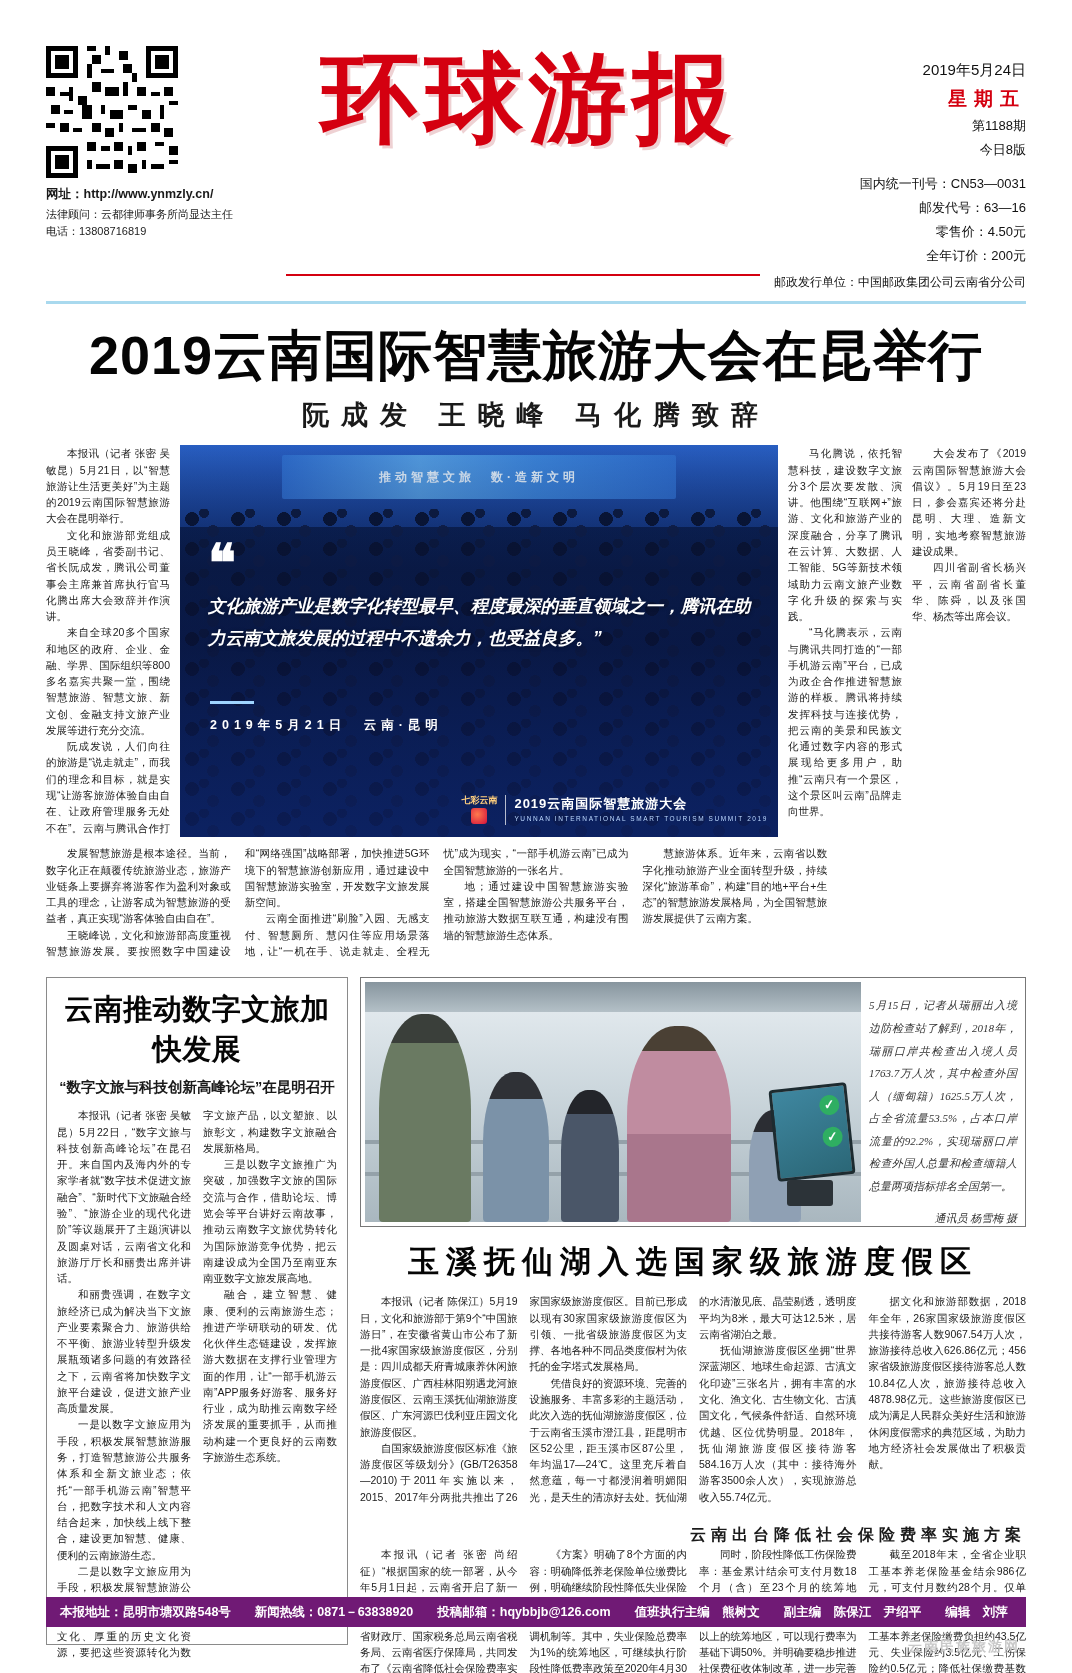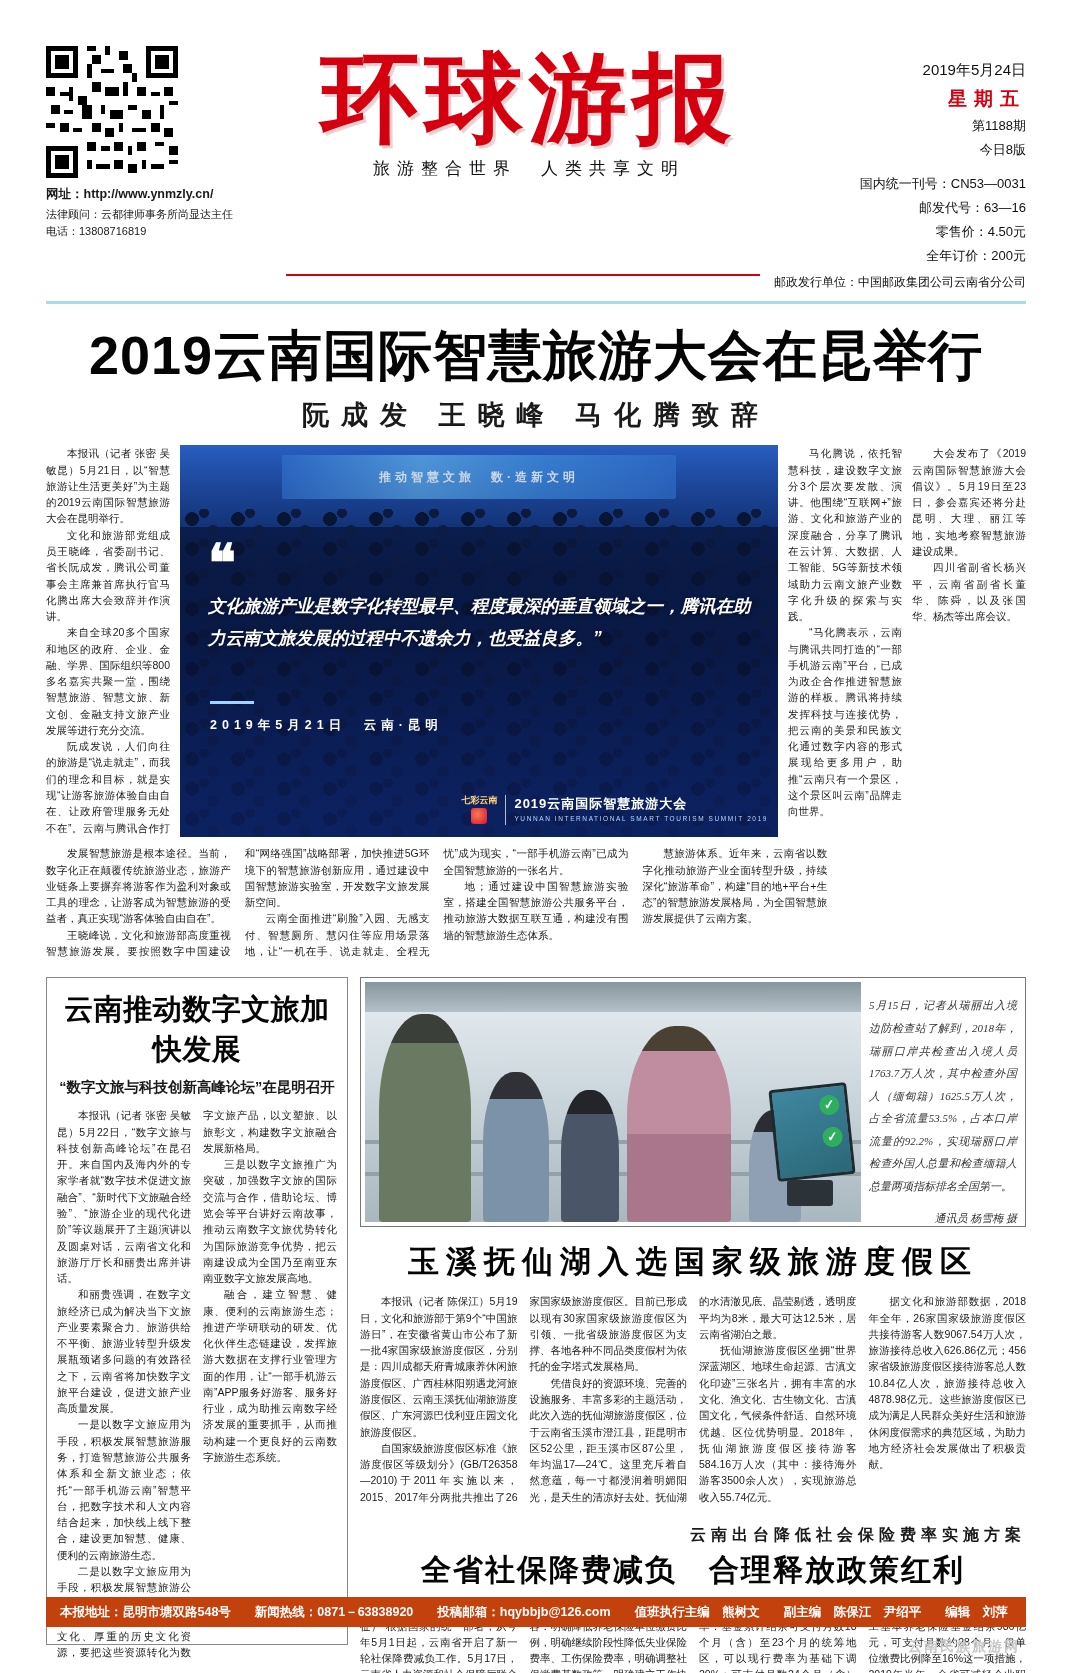--- a/index.html
+++ b/index.html
@@ -86,21 +86,21 @@
   .kiosk-base { position:absolute; right:18px; bottom:0; width:46px; height:26px; background:#2c3338; border-radius:3px; }
   .ruili-note { width:152px; font-family:"Liberation Serif", serif; font-style:italic; color:#333;
     font-size:11px; line-height:2.05; text-align:justify; padding:12px 4px 0 0; }
   .ruili-credit { text-align:right; margin-top:10px; font-style:italic; }
   .fuxian-headline { font-size:31px; font-weight:700; text-align:center; letter-spacing:7px; margin:14px 0 10px; color:#050505; }
   .fuxian-body { column-count:4; column-gap:12px; column-fill:auto; height:212px; overflow:hidden; }
   .shebao-kicker { font-size:16px; text-align:right; letter-spacing:5px; margin-top:20px; font-weight:600; }
   .shebao-headline { font-size:30px; font-weight:900; text-align:center; letter-spacing:2px; margin:4px 0 10px; color:#050505; }
   .shebao-body { column-count:4; column-gap:12px; column-fill:auto; height:178px; overflow:hidden; }
   
-  .footer-bar { position:absolute; left:46px; right:46px; top:1597px; height:30px; background:#c2410c;
+  .footer-bar { position:absolute; left:46px; right:46px; top:1597px; height:30px; background:#701a75;
     color:#fff; font-size:12.5px; font-weight:bold; display:flex; align-items:center; gap:24px; padding:0 14px; white-space:nowrap; overflow:hidden; }
   .watermark { position:absolute; right:52px; top:1638px; color:#c9c9c9; font-weight:bold; font-size:14px; letter-spacing:2px; }
 </style>
 </head>
 <body>
 
 <div class="page">
 
   <header class="masthead-row">
     <div class="mast-left">
@@ -169,21 +169,20 @@
         </g>
       </svg>
       <div class="mast-info">
         <div class="mast-url">网址：http://www.ynmzly.cn/</div>
         <div class="mast-legal">法律顾问：云都律师事务所尚显达主任</div>
         <div class="mast-phone">电话：13808716819</div>
       </div>
     </div>
     <div class="mast-center">
       <div class="paper-title">环球游报</div>
-      <div class="paper-slogan">旅游整合世界　人类共享文明</div>
     </div>
     <div class="mast-right">
       <div class="issue-date">2019年5月24日</div>
       <div class="issue-weekday">星期五</div>
       <div>第1188期</div>
       <div>今日8版</div>
       <div class="issue-meta-gap"></div>
       <div>国内统一刊号：CN53—0031</div>
       <div>邮发代号：63—16</div>
       <div>零售价：4.50元</div>
@@ -227,21 +226,21 @@
           <div class="logo-lines">
             <div class="logo-line1">2019云南国际智慧旅游大会</div>
             <div class="logo-line2">YUNNAN INTERNATIONAL SMART TOURISM SUMMIT 2019</div>
           </div>
         </div>
       </figure>
 
       <div class="lead-col-right bodytext">
         <p>马化腾说，依托智慧科技，建设数字文旅分3个层次要发散、演讲。他围绕“互联网+”旅游、文化和旅游产业的深度融合，分享了腾讯在云计算、大数据、人工智能、5G等新技术领域助力云南文旅产业数字化升级的探索与实践。</p>
         <p>“马化腾表示，云南与腾讯共同打造的“一部手机游云南”平台，已成为政企合作推进智慧旅游的样板。腾讯将持续发挥科技与连接优势，把云南的美景和民族文化通过数字内容的形式展现给更多用户，助推“云南只有一个景区，这个景区叫云南”品牌走向世界。</p>
-        <p>大会发布了《2019云南国际智慧旅游大会倡议》。5月19日至23日，参会嘉宾还将分赴昆明、大理、丽江等地，实地考察智慧旅游建设成果。</p>
+        <p>大会发布了《2019云南国际智慧旅游大会倡议》。5月19日至23日，参会嘉宾还将分赴昆明、大理、造新文明，实地考察智慧旅游建设成果。</p>
         <p>四川省副省长杨兴平，云南省副省长董华、陈舜，以及张国华、杨杰等出席会议。</p>
       </div>
     </div>
 
     <div class="lead-bottom bodytext">
       <p>发展智慧旅游是根本途径。当前，数字化正在颠覆传统旅游业态，旅游产业链条上要摒弃将游客作为盈利对象或工具的理念，让游客成为智慧旅游的受益者，真正实现“游客体验自由自在”。</p>
       <p>王晓峰说，文化和旅游部高度重视智慧旅游发展。要按照数字中国建设和“网络强国”战略部署，加快推进5G环境下的智慧旅游创新应用，通过建设中国智慧旅游实验室，开发数字文旅发展新空间。</p>
       <p>云南全面推进“刷脸”入园、无感支付、智慧厕所、慧闪住等应用场景落地，让“一机在手、说走就走、全程无忧”成为现实，“一部手机游云南”已成为全国智慧旅游的一张名片。</p>
       <p>地；通过建设中国智慧旅游实验室，搭建全国智慧旅游公共服务平台，推动旅游大数据互联互通，构建没有围墙的智慧旅游生态体系。</p>
       <p>慧旅游体系。近年来，云南省以数字化推动旅游产业全面转型升级，持续深化“旅游革命”，构建“目的地+平台+生态”的智慧旅游发展格局，为全国智慧旅游发展提供了云南方案。</p>
@@ -290,21 +289,20 @@
       <h3 class="fuxian-headline">玉溪抚仙湖入选国家级旅游度假区</h3>
       <div class="fuxian-body bodytext">
         <p>本报讯（记者 陈保江）5月19日，文化和旅游部于第9个“中国旅游日”，在安徽省黄山市公布了新一批4家国家级旅游度假区，分别是：四川成都天府青城康养休闲旅游度假区、广西桂林阳朔遇龙河旅游度假区、云南玉溪抚仙湖旅游度假区、广东河源巴伐利亚庄园文化旅游度假区。</p>
         <p>自国家级旅游度假区标准《旅游度假区等级划分》(GB/T26358—2010)于2011年实施以来，2015、2017年分两批共推出了26家国家级旅游度假区。目前已形成以现有30家国家级旅游度假区为引领、一批省级旅游度假区为支撑、各地各种不同品类度假村为依托的金字塔式发展格局。</p>
         <p>凭借良好的资源环境、完善的设施服务、丰富多彩的主题活动，此次入选的抚仙湖旅游度假区，位于云南省玉溪市澄江县，距昆明市区52公里，距玉溪市区87公里，年均温17—24℃。这里充斥着自然意蕴，每一寸都浸润着明媚阳光，是天生的清凉好去处。抚仙湖的水清澈见底、晶莹剔透，透明度平均为8米，最大可达12.5米，居云南省湖泊之最。</p>
         <p>抚仙湖旅游度假区坐拥“世界深蓝湖区、地球生命起源、古滇文化印迹”三张名片，拥有丰富的水文化、渔文化、古生物文化、古滇国文化，气候条件舒适、自然环境优越、区位优势明显。2018年，抚仙湖旅游度假区接待游客584.16万人次（其中：接待海外游客3500余人次），实现旅游总收入55.74亿元。</p>
         <p>据文化和旅游部数据，2018年全年，26家国家级旅游度假区共接待游客人数9067.54万人次，旅游接待总收入626.86亿元；456家省级旅游度假区接待游客总人数10.84亿人次，旅游接待总收入4878.98亿元。这些旅游度假区已成为满足人民群众美好生活和旅游休闲度假需求的典范区域，为助力地方经济社会发展做出了积极贡献。</p>
       </div>
 
       <div class="shebao-kicker">云南出台降低社会保险费率实施方案</div>
-      <h3 class="shebao-headline">全省社保降费减负　合理释放政策红利</h3>
       <div class="shebao-body bodytext">
         <p>本报讯（记者 张密 尚绍征）“根据国家的统一部署，从今年5月1日起，云南省开启了新一轮社保降费减负工作。5月17日，云南省人力资源和社会保障厅联合省财政厅、国家税务总局云南省税务局、云南省医疗保障局，共同发布了《云南省降低社会保险费率实施方案》的主要内容。</p>
         <p>《方案》明确了8个方面的内容：明确降低养老保险单位缴费比例，明确继续阶段性降低失业保险费率、工伤保险费率，明确调整社保缴费基数政策，明确建立工作协调机制等。其中，失业保险总费率为1%的统筹地区，可继续执行阶段性降低费率政策至2020年4月30日。</p>
         <p>同时，阶段性降低工伤保险费率：基金累计结余可支付月数18个月（含）至23个月的统筹地区，可以现行费率为基础下调20%；可支付月数24个月（含）以上的统筹地区，可以现行费率为基础下调50%。并明确要稳步推进社保费征收体制改革，进一步完善企业职工养老保险省级统筹，精心组织实施。</p>
         <p>截至2018年末，全省企业职工基本养老保险基金结余986亿元，可支付月数约28个月。仅单位缴费比例降至16%这一项措施，2019年当年，全省可减轻企业职工基本养老保险缴费负担约43.5亿元、失业保险约3.5亿元、工伤保险约0.5亿元；降低社保缴费基数后，合计全年可减轻灵活就业人员个人缴费负担约10亿元。</p>
 
       </div>
     </div>
   </div>
 

